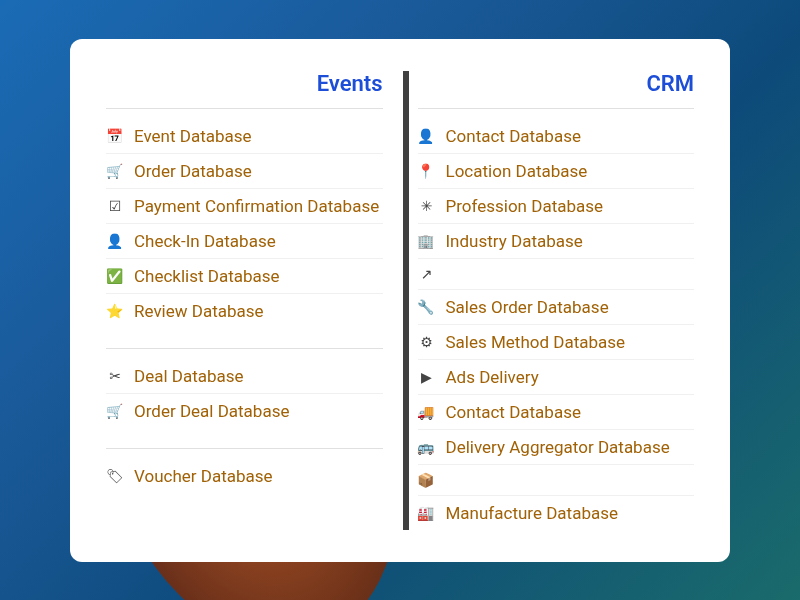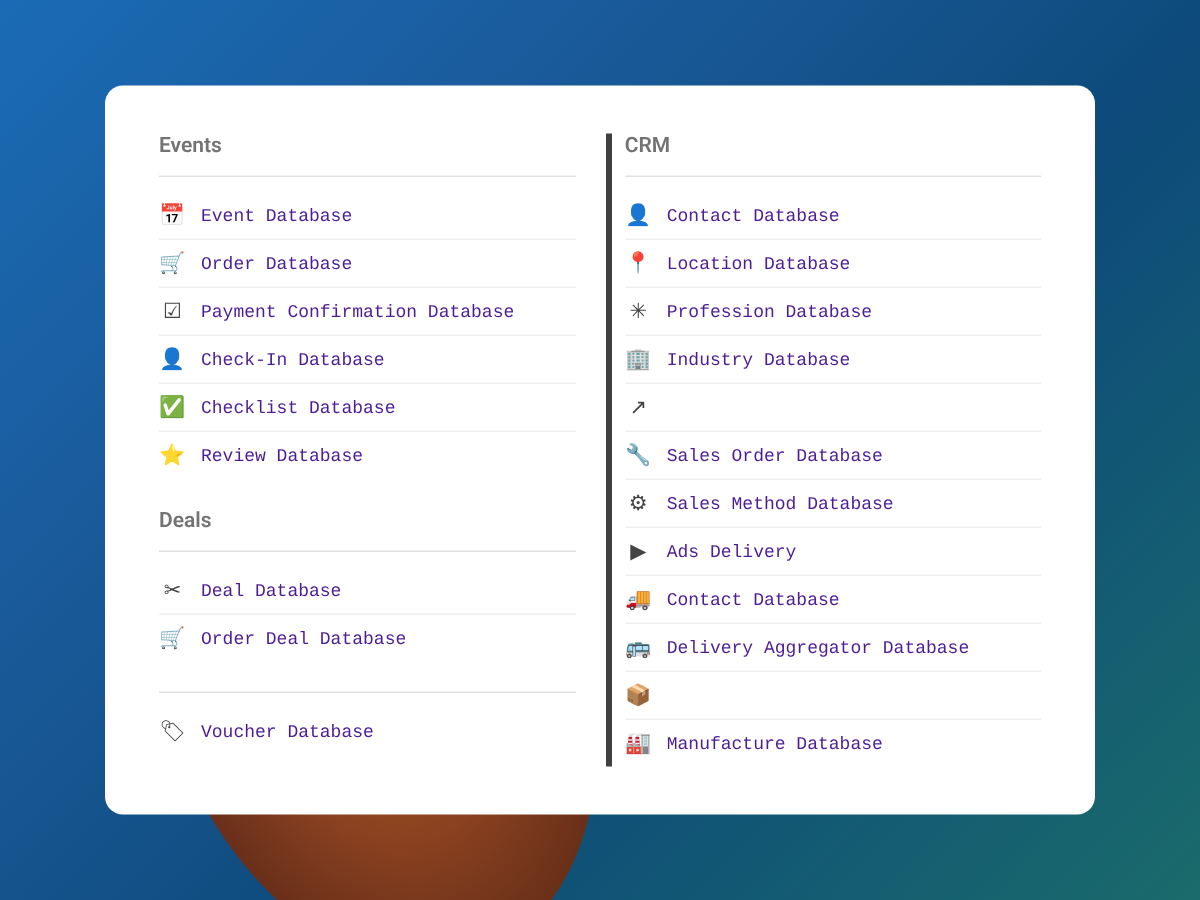--- a/index.html
+++ b/index.html
@@ -42,28 +42,29 @@
     }
 
     .column {
       flex: 1;
       padding-right: 20px;
     }
 
     .column:last-child {
       padding-right: 0;
       padding-left: 9px;
-      border-left: 4px solid #404040;
+      border-left: 6px solid #404040;
     }
 
     .section-title {
-      color: #737373;
-      font-size: 14px;
+      color: #1d4ed8;
+      font-size: 22px;
       font-weight: 600;
       margin-bottom: 12px;
+      text-align: right;
     }
 
     .section-divider {
       border: none;
       border-top: 1px solid #e0e0e0;
       margin-bottom: 10px;
     }
 
     .db-item {
       display: flex;
@@ -80,24 +81,23 @@
 
     .db-item-icon {
       font-size: 14px;
       color: #444;
       width: 18px;
       text-align: center;
       flex-shrink: 0;
     }
 
     .db-item-label {
-      font-size: 12px;
-      color: #4c1d95;
+      font-size: 17px;
+      color: #a16207;
       font-weight: 400;
-      font-family: Liberation Mono, monospace;
     }
 
     .section-gap {
       margin-top: 20px;
     }
   </style>
 </head>
 <body>
 
 <div class="card">
@@ -124,21 +124,20 @@
         <div class="db-item">
           <span class="db-item-icon">✅</span>
           <span class="db-item-label">Checklist Database</span>
         </div>
         <div class="db-item">
           <span class="db-item-icon">⭐</span>
           <span class="db-item-label">Review Database</span>
         </div>
       </div>
       <div class="section-gap">
-        <div class="section-title">Deals</div>
         <hr class="section-divider">
         <div class="db-item">
           <span class="db-item-icon">✂</span>
           <span class="db-item-label">Deal Database</span>
         </div>
         <div class="db-item">
           <span class="db-item-icon">🛒</span>
           <span class="db-item-label">Order Deal Database</span>
         </div>
       </div>

